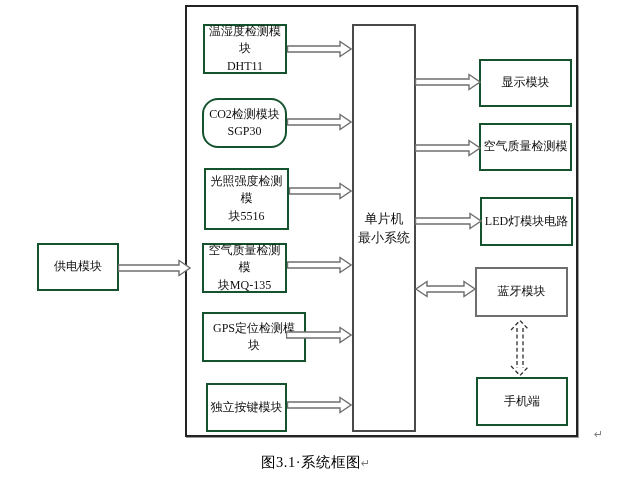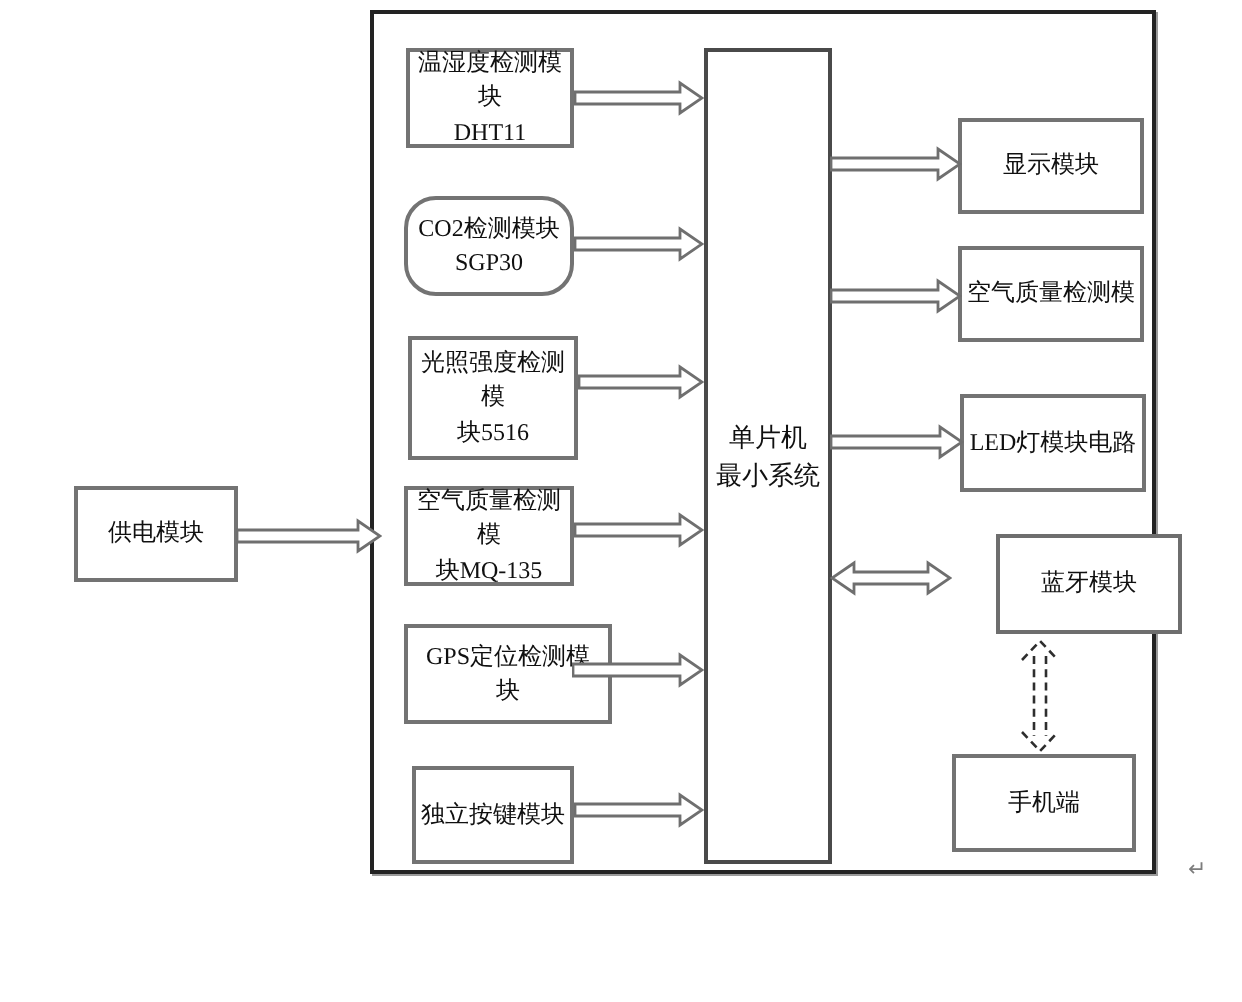--- a/index.html
+++ b/index.html
@@ -7,28 +7,28 @@
   body { width:621px; height:501px; font-family:"Liberation Serif", serif; }
   .canvas { position:relative; width:621px; height:501px; background:#ffffff; overflow:hidden; }
 
   .outer-frame {
     position:absolute; left:185px; top:5px; width:393px; height:432px;
     border:2px solid #232323; background:#ffffff;
     box-shadow:1px 1px 0 #9a9a9a;
   }
 
   .box {
-    position:absolute; background:#ffffff; border:2px solid #737373;
+    position:absolute; background:#ffffff; border:2px solid #14532d;
     display:flex; align-items:center; justify-content:center;
     text-align:center; color:#101010; font-size:12px; line-height:1.45;
   }
   .box span { white-space:pre-line; display:block; }
 
   .mcu-box { border-color:#4a4a4a; font-size:13px; line-height:1.5; }
-  .soft-border { border-color:#6e6e6e;margin-left:23px; }
+  .soft-border { border-color:#6e6e6e; }
 
   .arrow { position:absolute; display:block; }
 
   .caption {
     position:absolute; left:261px; top:453px; height:22px;
     font-size:14.5px; color:#000000; letter-spacing:0.5px; white-space:nowrap;
   }
   .ret-mark { color:#7d7d7d; font-size:11px; font-family:"DejaVu Sans", sans-serif; }
   .ret-float { position:absolute; left:594px; top:428px; }
 </style>
@@ -126,16 +126,19 @@
 
   <svg class="arrow" style="left:508px; top:319px;" width="24" height="58" viewBox="0 0 24 58">
     <g fill="none" stroke="#2e2e2e" stroke-width="1.3" stroke-dasharray="4 2.6">
       <line x1="9" y1="9" x2="9" y2="49"></line>
       <line x1="15" y1="9" x2="15" y2="49"></line>
       <path d="M3,11 L12,1.5 L21,11"></path>
       <path d="M3,47 L12,56.5 L21,47"></path>
     </g>
   </svg>
 
+  <div class="caption">
+    <span>图3.1·系统框图</span><span class="ret-mark">↵</span>
+  </div>
 
   <span class="ret-mark ret-float">↵</span>
 
 </div>
 
 </body></html>

